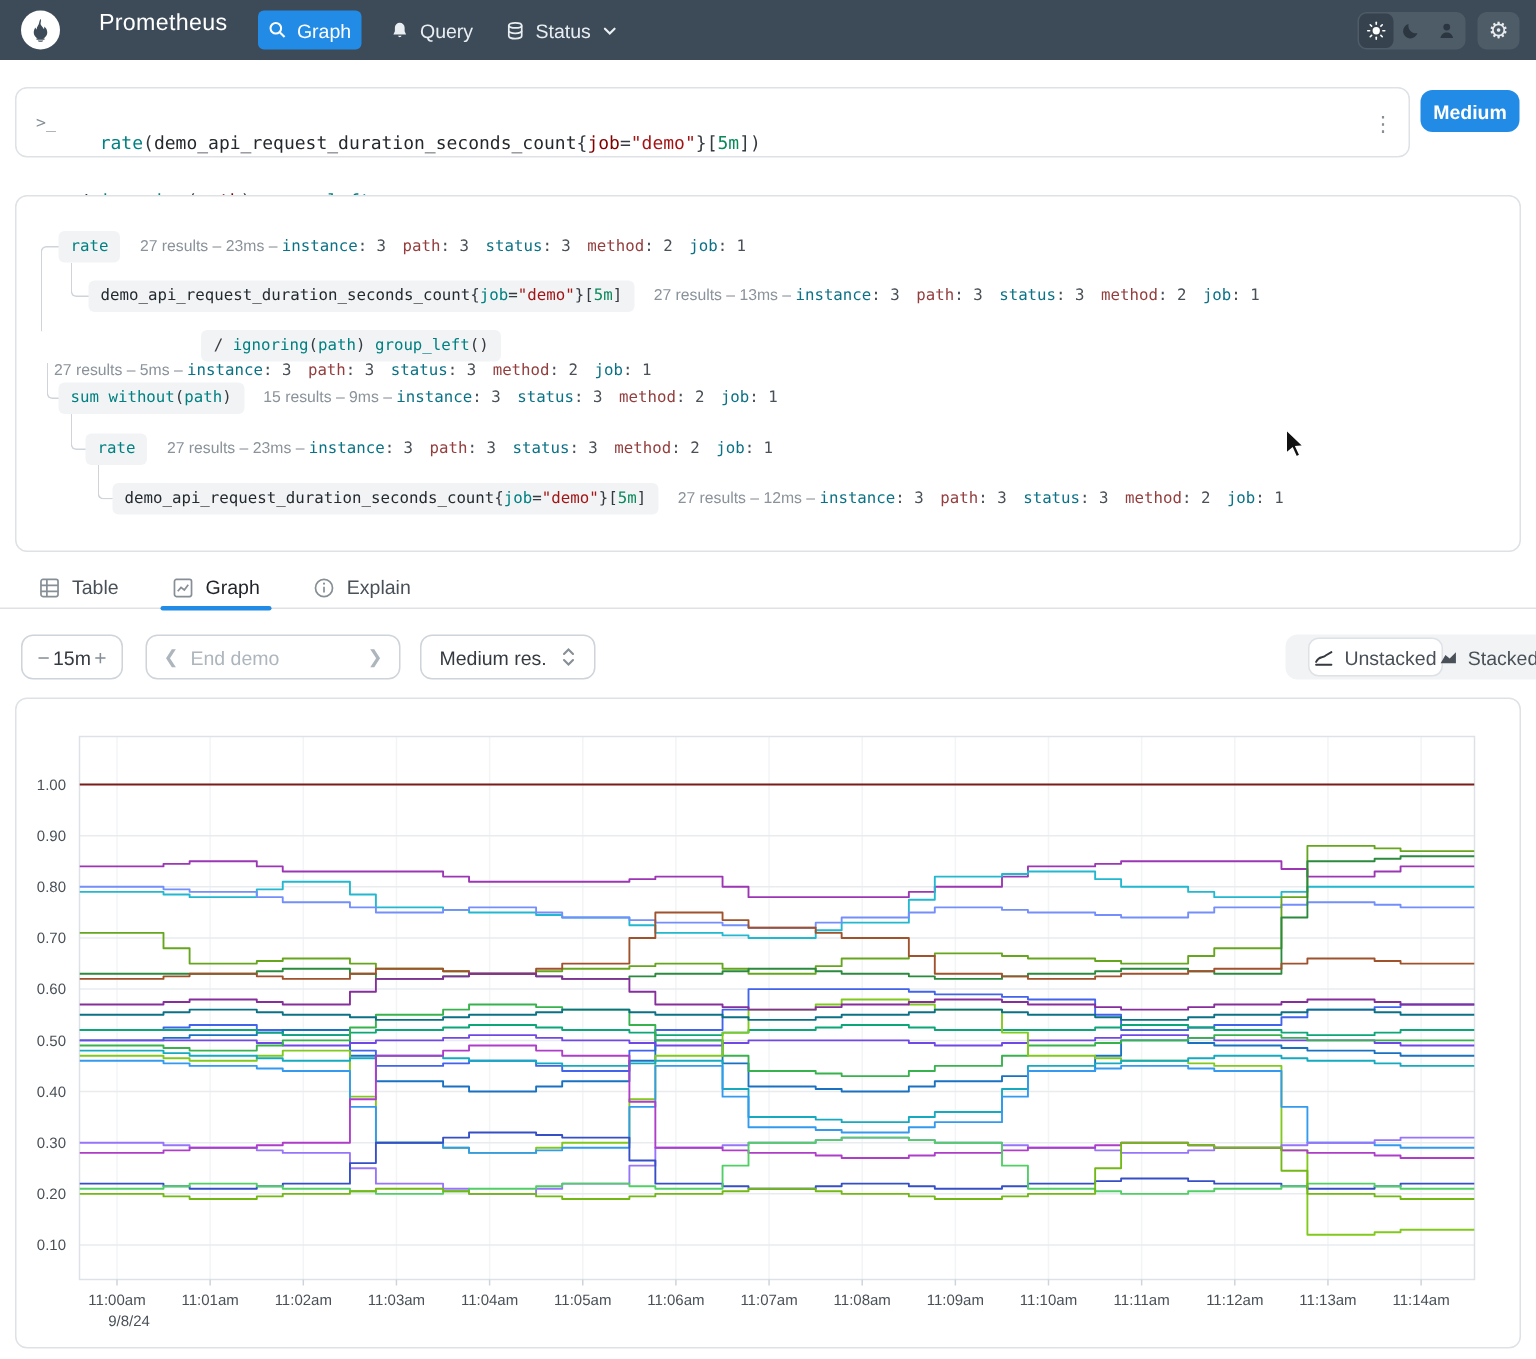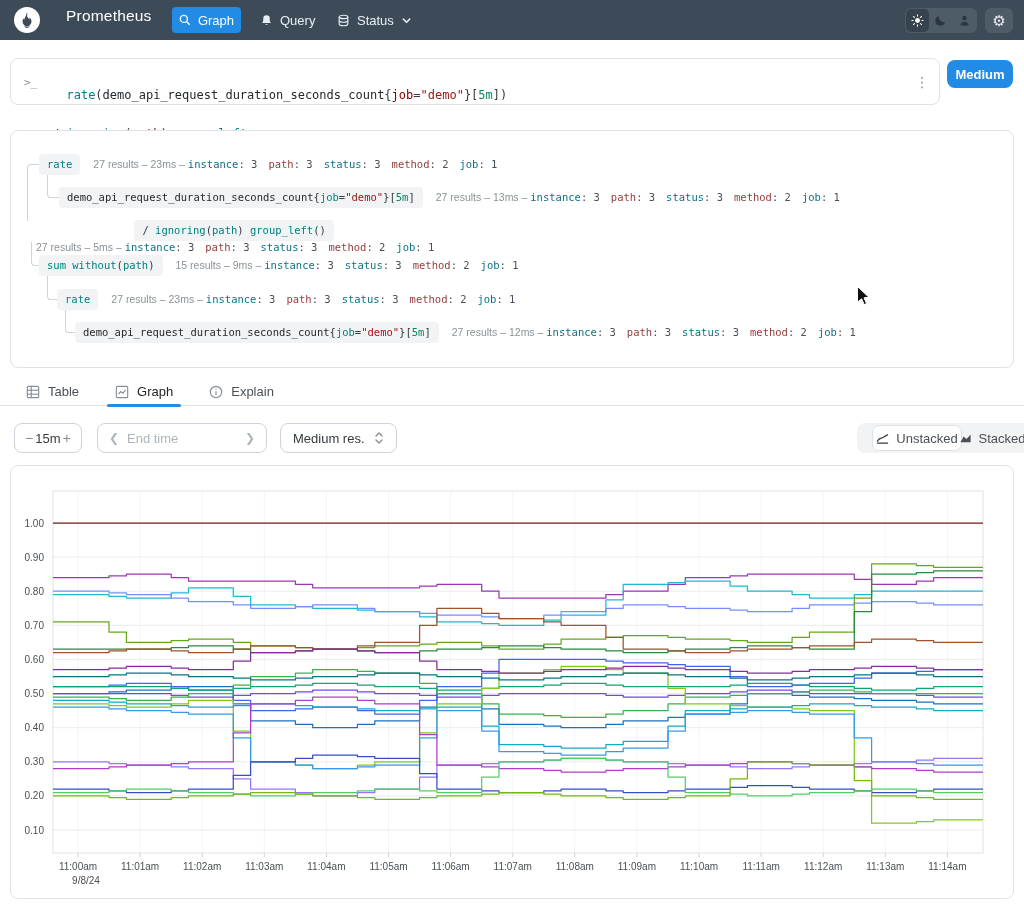--- a/index.html
+++ b/index.html
@@ -237,21 +237,21 @@
   </div>
 </nav>
 
 <div class="ctrl ctrl-range">
   <span class="pm">−</span>
   <span>15m</span>
   <span class="pm">+</span>
 </div>
 <div class="ctrl ctrl-end">
   <span class="chv">❮</span>
-  <span class="ph">End time</span>
+  <span class="ph">End demo</span>
   <span class="chv">❯</span>
 </div>
 <div class="ctrl ctrl-res">
   <span>Medium res.</span>
   <span>
     <svg width="10" height="14" viewBox="0 0 10 14" fill="none" stroke="#868e96" stroke-width="1.4" stroke-linecap="round">
         <polyline points="2,5 5,2 8,5"></polyline>
         <polyline points="2,9 5,12 8,9"></polyline>
       </svg>
   </span>

